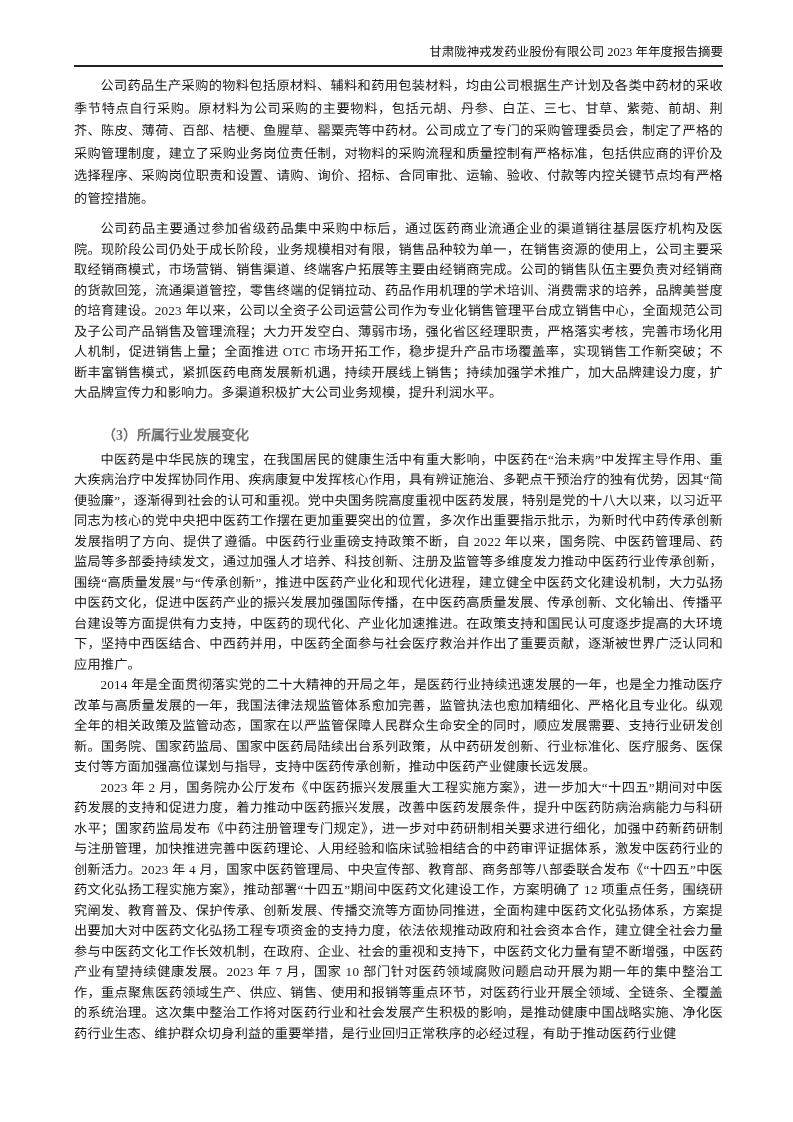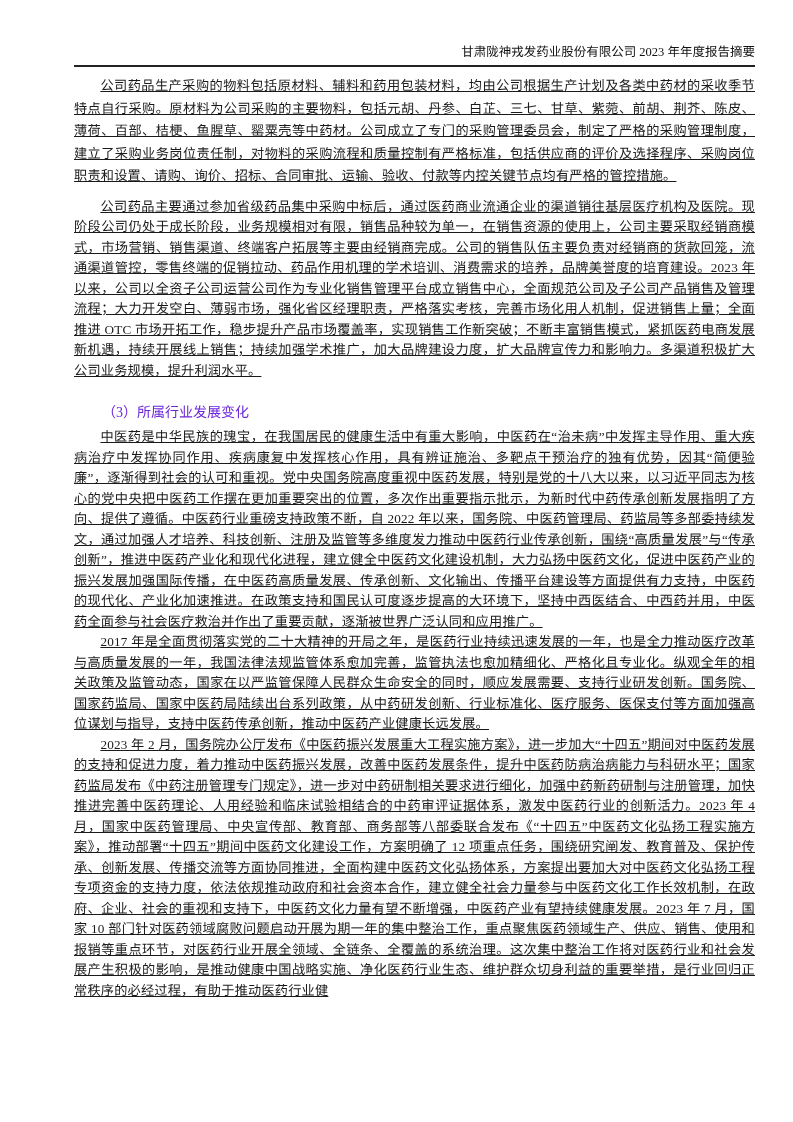--- a/index.html
+++ b/index.html
@@ -7,21 +7,21 @@
     padding: 0;
     background: #ffffff;
   }
   .page {
     position: relative;
     width: 793px;
     height: 1122px;
     margin: 0 auto;
     background: #ffffff;
     box-sizing: border-box;
-    padding: 44px 38px 0 74px;
+    padding: 44px 70px 0 74px;
     overflow: hidden;
     font-family: "Liberation Serif", "DejaVu Serif", serif;
     color: #1a1a1a;
   }
   .header {
     text-align: right;
     font-size: 12.5px;
     line-height: 17px;
     padding-bottom: 4px;
     border-bottom: 2px solid #222222;
@@ -29,44 +29,43 @@
     color: #111111;
   }
   main { display: block; }
   .paragraph {
     margin: 0;
     text-indent: 2em;
     text-align: justify;
     font-size: 13.2px;
     line-height: 20.5px;
     letter-spacing: 0.2px;
-    text-decoration: underline;
   }
   
   .b0, .b1 { line-height: 22.5px; margin-bottom: 9px; }
   .b2 { margin-bottom: 21px; }
   .heading {
     margin: 3px 0 4px 0;
     text-indent: 2em;
     font-size: 14px;
-    font-weight: normal;
+    font-weight: bold;
     line-height: 21px;
-    color: #6d28d9;
+    color: #737373;
   }
 </style>
 </head>
 <body>
 
 <div class="page">
   <div class="header">
     <span>甘肃陇神戎发药业股份有限公司 2023 年年度报告摘要</span>
   </div>
 
   <main>
       <p class="paragraph b0">公司药品生产采购的物料包括原材料、辅料和药用包装材料，均由公司根据生产计划及各类中药材的采收季节特点自行采购。原材料为公司采购的主要物料，包括元胡、丹参、白芷、三七、甘草、紫菀、前胡、荆芥、陈皮、薄荷、百部、桔梗、鱼腥草、罂粟壳等中药材。公司成立了专门的采购管理委员会，制定了严格的采购管理制度，建立了采购业务岗位责任制，对物料的采购流程和质量控制有严格标准，包括供应商的评价及选择程序、采购岗位职责和设置、请购、询价、招标、合同审批、运输、验收、付款等内控关键节点均有严格的管控措施。</p>
       <p class="paragraph b2">公司药品主要通过参加省级药品集中采购中标后，通过医药商业流通企业的渠道销往基层医疗机构及医院。现阶段公司仍处于成长阶段，业务规模相对有限，销售品种较为单一，在销售资源的使用上，公司主要采取经销商模式，市场营销、销售渠道、终端客户拓展等主要由经销商完成。公司的销售队伍主要负责对经销商的货款回笼，流通渠道管控，零售终端的促销拉动、药品作用机理的学术培训、消费需求的培养，品牌美誉度的培育建设。2023 年以来，公司以全资子公司运营公司作为专业化销售管理平台成立销售中心，全面规范公司及子公司产品销售及管理流程；大力开发空白、薄弱市场，强化省区经理职责，严格落实考核，完善市场化用人机制，促进销售上量；全面推进 OTC 市场开拓工作，稳步提升产品市场覆盖率，实现销售工作新突破；不断丰富销售模式，紧抓医药电商发展新机遇，持续开展线上销售；持续加强学术推广，加大品牌建设力度，扩大品牌宣传力和影响力。多渠道积极扩大公司业务规模，提升利润水平。</p>
       <h2 class="heading b3">（3）所属行业发展变化</h2>
       <p class="paragraph b4">中医药是中华民族的瑰宝，在我国居民的健康生活中有重大影响，中医药在“治未病”中发挥主导作用、重大疾病治疗中发挥协同作用、疾病康复中发挥核心作用，具有辨证施治、多靶点干预治疗的独有优势，因其“简便验廉”，逐渐得到社会的认可和重视。党中央国务院高度重视中医药发展，特别是党的十八大以来，以习近平同志为核心的党中央把中医药工作摆在更加重要突出的位置，多次作出重要指示批示，为新时代中药传承创新发展指明了方向、提供了遵循。中医药行业重磅支持政策不断，自 2022 年以来，国务院、中医药管理局、药监局等多部委持续发文，通过加强人才培养、科技创新、注册及监管等多维度发力推动中医药行业传承创新，围绕“高质量发展”与“传承创新”，推进中医药产业化和现代化进程，建立健全中医药文化建设机制，大力弘扬中医药文化，促进中医药产业的振兴发展加强国际传播，在中医药高质量发展、传承创新、文化输出、传播平台建设等方面提供有力支持，中医药的现代化、产业化加速推进。在政策支持和国民认可度逐步提高的大环境下，坚持中西医结合、中西药并用，中医药全面参与社会医疗救治并作出了重要贡献，逐渐被世界广泛认同和应用推广。</p>
-      <p class="paragraph b5">2017 年是全面贯彻落实党的二十大精神的开局之年，是医药行业持续迅速发展的一年，也是全力推动医疗改革与高质量发展的一年，我国法律法规监管体系愈加完善，监管执法也愈加精细化、严格化且专业化。纵观全年的相关政策及监管动态，国家在以严监管保障人民群众生命安全的同时，顺应发展需要、支持行业研发创新。国务院、国家药监局、国家中医药局陆续出台系列政策，从中药研发创新、行业标准化、医疗服务、医保支付等方面加强高位谋划与指导，支持中医药传承创新，推动中医药产业健康长远发展。</p>
+      <p class="paragraph b5">2014 年是全面贯彻落实党的二十大精神的开局之年，是医药行业持续迅速发展的一年，也是全力推动医疗改革与高质量发展的一年，我国法律法规监管体系愈加完善，监管执法也愈加精细化、严格化且专业化。纵观全年的相关政策及监管动态，国家在以严监管保障人民群众生命安全的同时，顺应发展需要、支持行业研发创新。国务院、国家药监局、国家中医药局陆续出台系列政策，从中药研发创新、行业标准化、医疗服务、医保支付等方面加强高位谋划与指导，支持中医药传承创新，推动中医药产业健康长远发展。</p>
       <p class="paragraph b6">2023 年 2 月，国务院办公厅发布《中医药振兴发展重大工程实施方案》，进一步加大“十四五”期间对中医药发展的支持和促进力度，着力推动中医药振兴发展，改善中医药发展条件，提升中医药防病治病能力与科研水平；国家药监局发布《中药注册管理专门规定》，进一步对中药研制相关要求进行细化，加强中药新药研制与注册管理，加快推进完善中医药理论、人用经验和临床试验相结合的中药审评证据体系，激发中医药行业的创新活力。2023 年 4 月，国家中医药管理局、中央宣传部、教育部、商务部等八部委联合发布《“十四五”中医药文化弘扬工程实施方案》，推动部署“十四五”期间中医药文化建设工作，方案明确了 12 项重点任务，围绕研究阐发、教育普及、保护传承、创新发展、传播交流等方面协同推进，全面构建中医药文化弘扬体系，方案提出要加大对中医药文化弘扬工程专项资金的支持力度，依法依规推动政府和社会资本合作，建立健全社会力量参与中医药文化工作长效机制，在政府、企业、社会的重视和支持下，中医药文化力量有望不断增强，中医药产业有望持续健康发展。2023 年 7 月，国家 10 部门针对医药领域腐败问题启动开展为期一年的集中整治工作，重点聚焦医药领域生产、供应、销售、使用和报销等重点环节，对医药行业开展全领域、全链条、全覆盖的系统治理。这次集中整治工作将对医药行业和社会发展产生积极的影响，是推动健康中国战略实施、净化医药行业生态、维护群众切身利益的重要举措，是行业回归正常秩序的必经过程，有助于推动医药行业健</p>
     </main>
 
 </div>
 
 </body></html>

